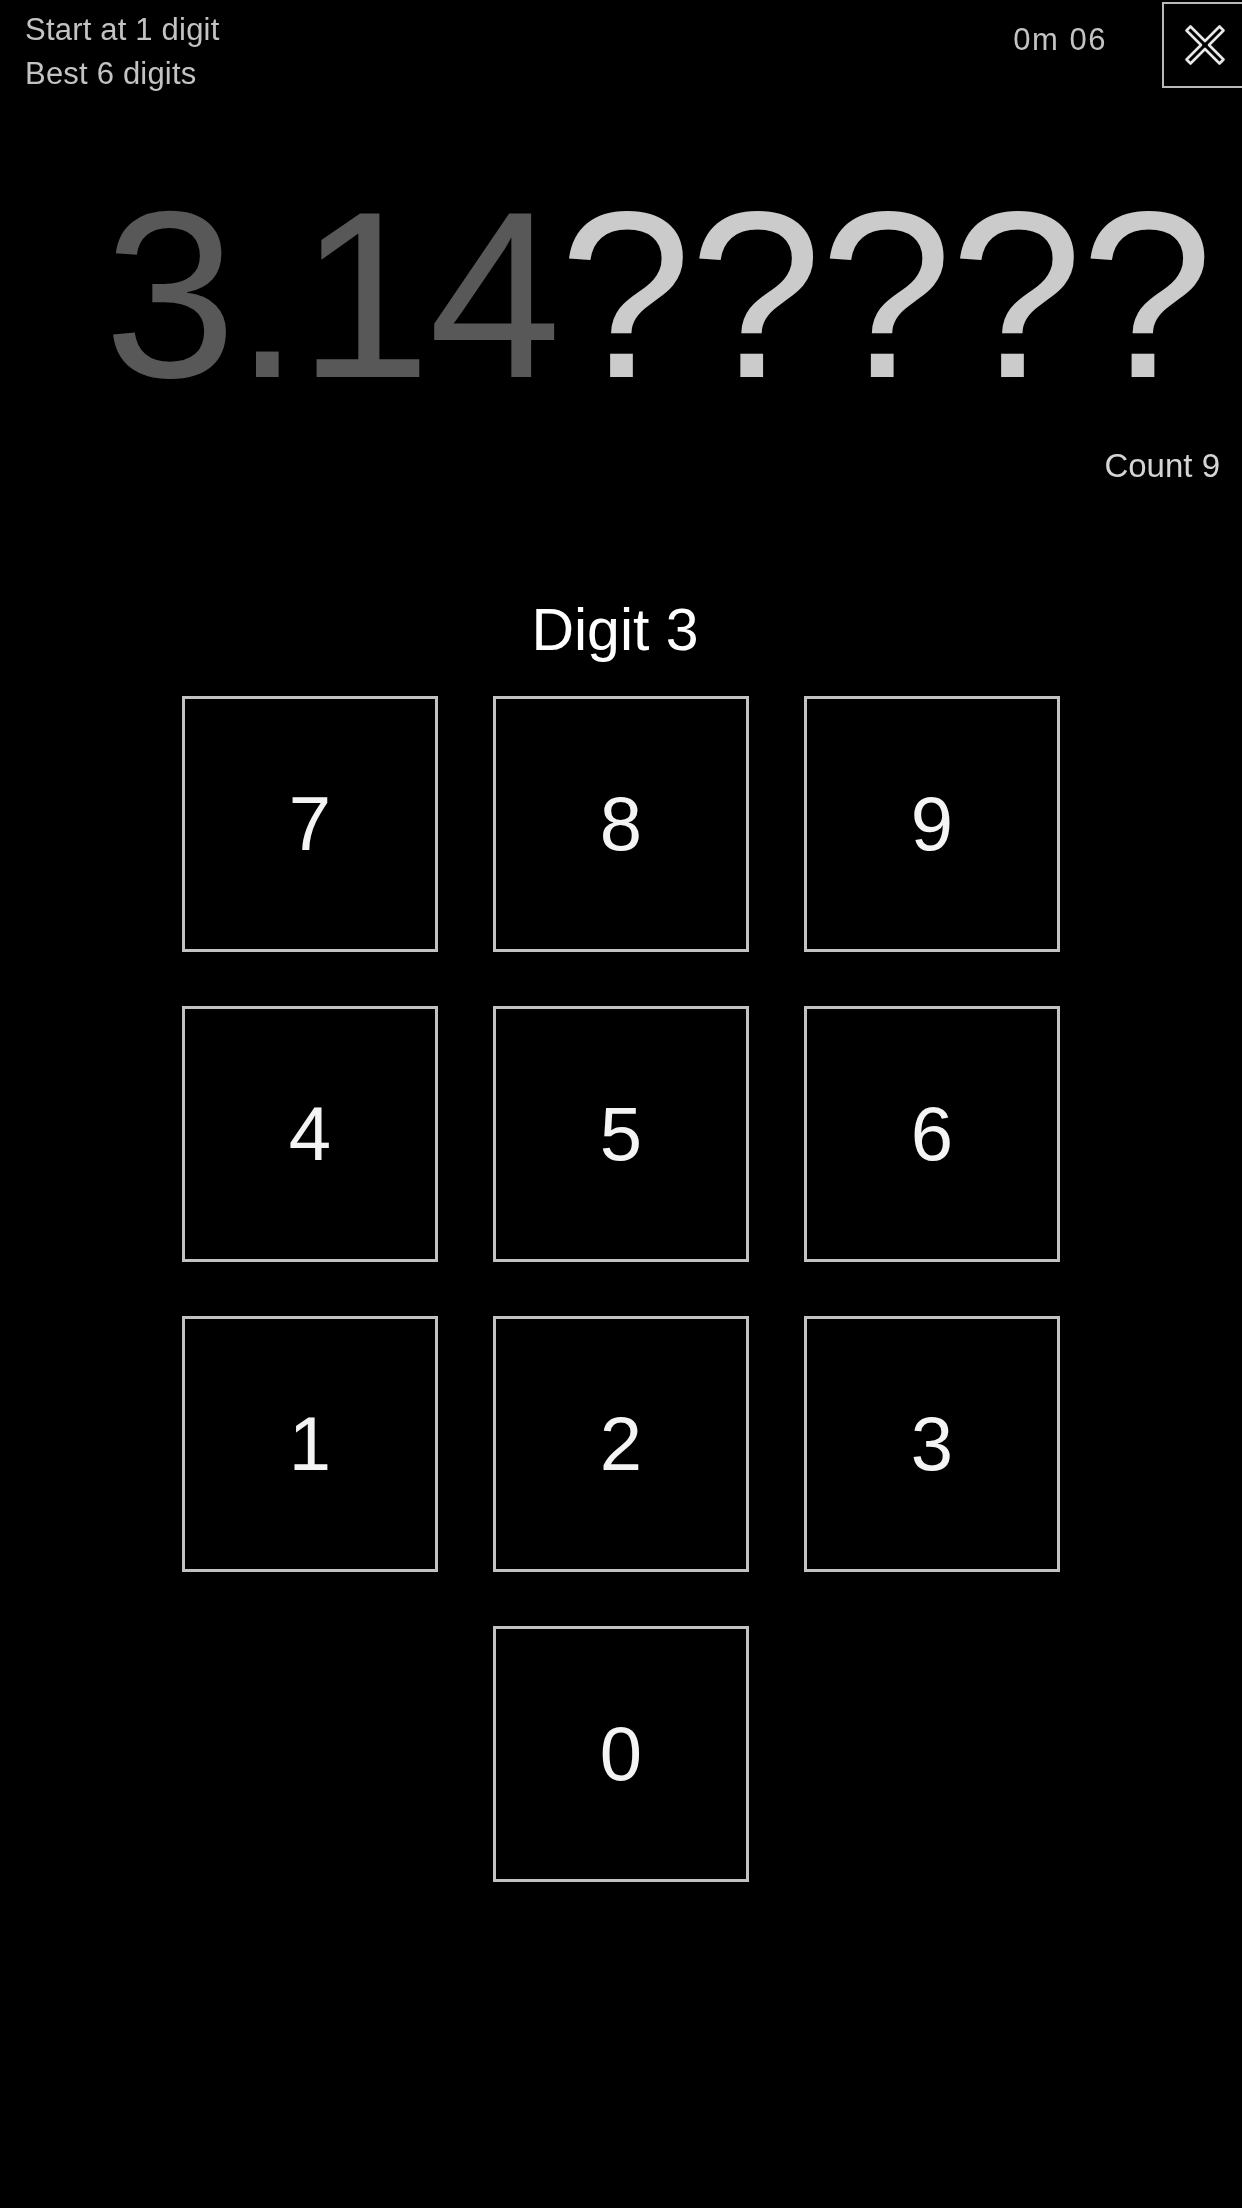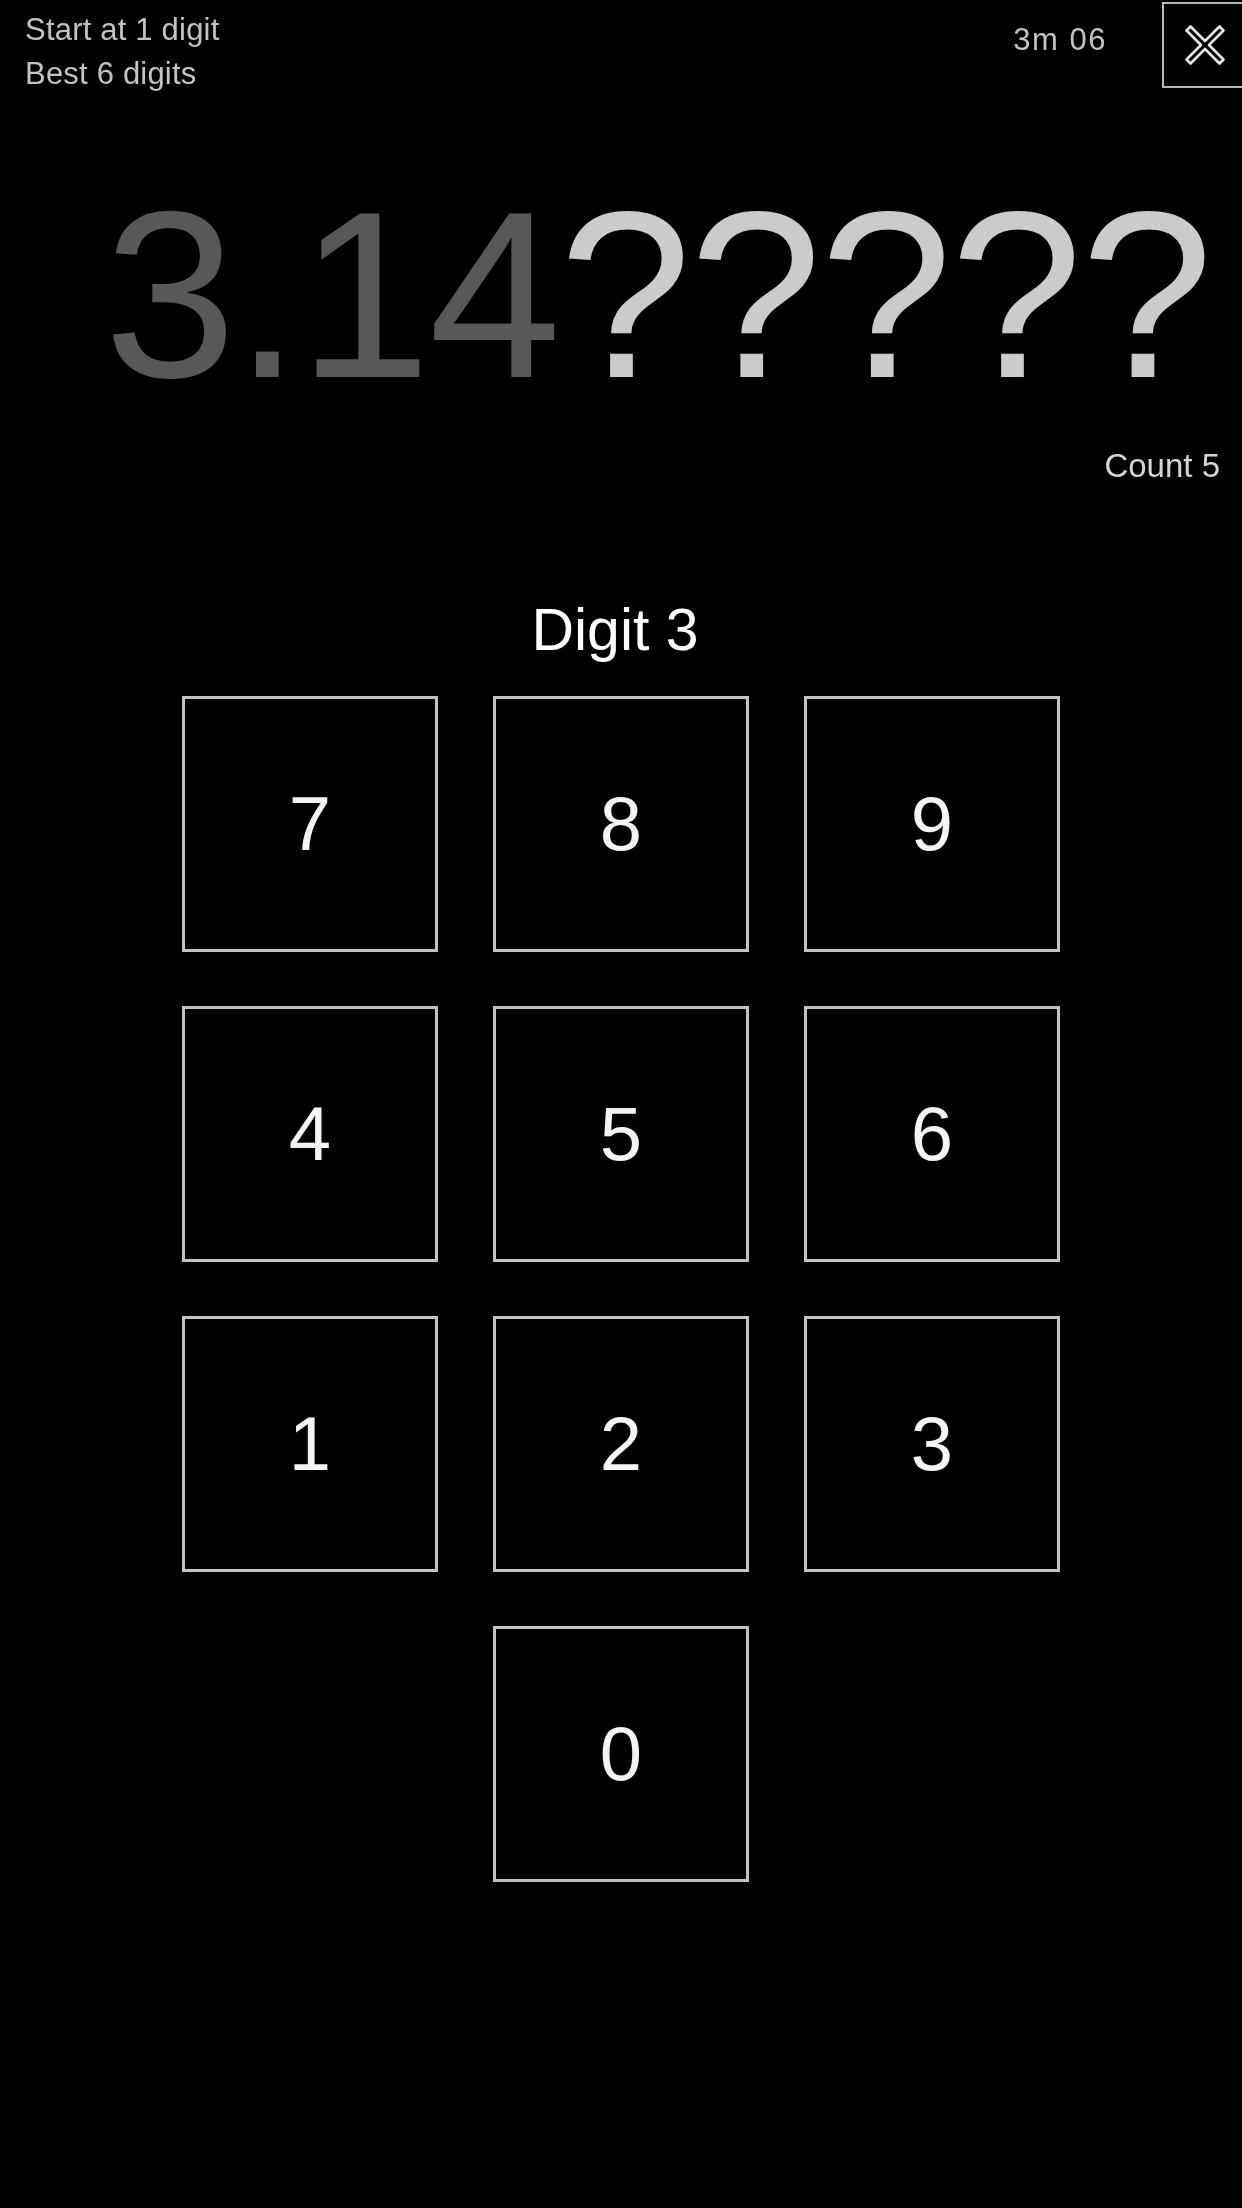--- a/index.html
+++ b/index.html
@@ -160,37 +160,37 @@
 </head>
 <body>
 
 <div id="status-bar">
 
   <div id="hud-left">
     <div class="hud-line">Start at 1 digit</div>
     <div class="hud-line">Best 6 digits</div>
   </div>
 
-  <div id="session-timer">3m 06</div>
+  <div id="session-timer">0m 06</div>
 
   <div id="close-button">
     <span>
       <svg width="58" height="58" viewBox="0 0 58 58" aria-hidden="true">
         <path d="M14.5 10.5 L10.5 14.5 L25 29 L10.5 43.5 L14.5 47.5 L29 33 L43.5 47.5 L47.5 43.5 L33 29 L47.5 14.5 L43.5 10.5 L29 25 Z" fill="none" stroke="#e8e8e8" stroke-width="2.6" stroke-linejoin="round" stroke-linecap="round"></path>
       </svg>
     </span>
   </div>
 
 </div>
 
 <div id="pi-display">
   <span id="pi-known">3.14</span><span id="pi-unknown">?????</span>
 </div>
 
-<div id="count-label">Count 5</div>
+<div id="count-label">Count 9</div>
 
 <div id="digit-prompt">Digit 3</div>
 
 <div id="keypad">
 
   <div class="keypad-row" id="keypad-row-0">
     <button class="key-button key-col-0">7</button>
     <button class="key-button key-col-1">8</button>
     <button class="key-button key-col-2">9</button>
   </div>

